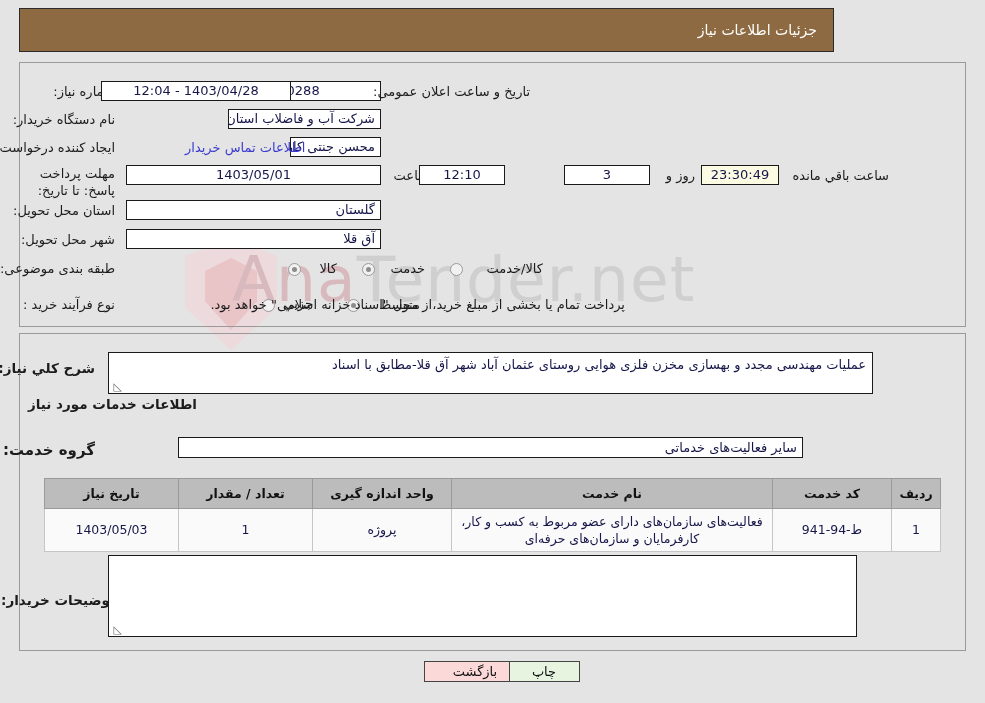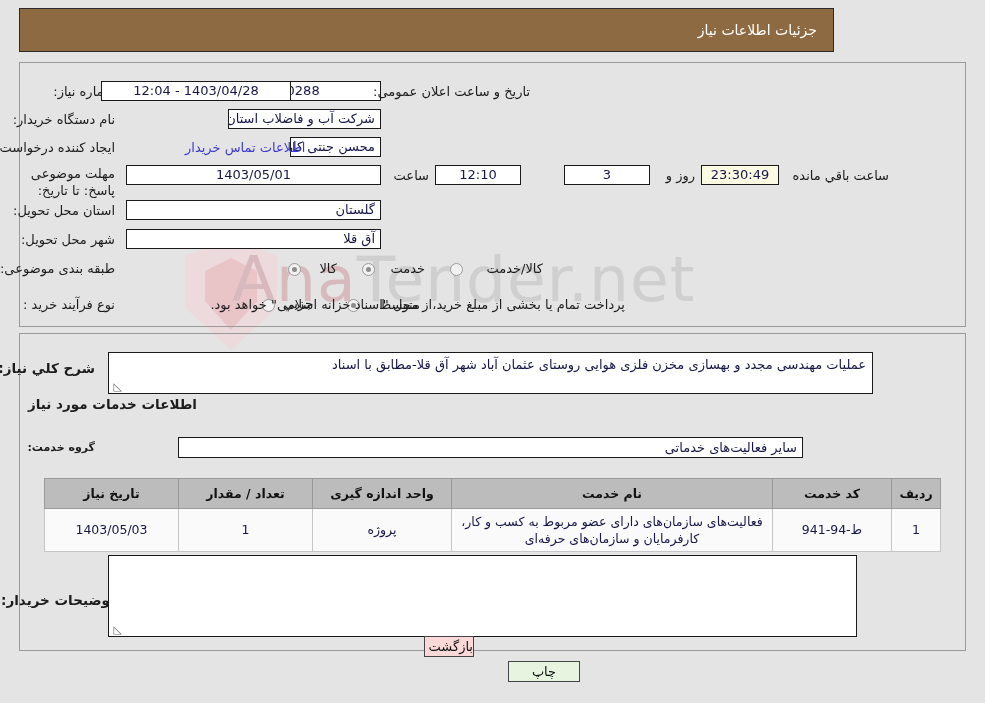--- a/index.html
+++ b/index.html
@@ -231,24 +231,24 @@
 <div class="lbl" style="right:455px; top:84px;">تاریخ و ساعت اعلان عمومی:</div>
 <div class="fld c" style="right:694px; top:81px; width:190px; left:100px;">1403/04/28 - 12:04</div>
 
 <div class="lbl" style="right:870px; top:112px;">نام دستگاه خریدار:</div>
 <div class="fld r" style="right:604px; top:109px; left:228px;">شرکت آب و فاضلاب استان گلستان</div>
 
 <div class="lbl" style="right:870px; top:140px;">ایجاد کننده درخواست:</div>
 <div class="fld r" style="right:604px; top:137px; left:290px;">محسن جنتی کارشناس قرار دادها شرکت آب و فاضلاب استان گلستان</div>
 <div class="lbl link" style="left:185px; top:140px; cursor:pointer;">اطلاعات تماس خریدار</div>
 
-<div class="lbl" style="right:870px; top:165px; white-space:normal; width:90px; text-align:right; line-height:17px;">مهلت موضوعی پاسخ: تا تاریخ:</div>
+<div class="lbl" style="right:870px; top:165px; white-space:normal; width:90px; text-align:right; line-height:17px;">مهلت پرداخت پاسخ: تا تاریخ:</div>
 <div class="fld c" style="right:604px; top:165px; width:255px;">1403/05/01</div>
 <div class="lbl" style="right:556px; top:168px;">ساعت</div>
-<div class="fld c" style="right:464px; top:165px; width:86px;">12:10</div>
+<div class="fld c" style="right:480px; top:165px; width:86px;">12:10</div>
 <div class="fld c" style="right:335px; top:165px; width:86px;">3</div>
 <div class="lbl" style="right:290px; top:168px;">روز و</div>
 <div class="fld timer" style="right:206px; top:165px; width:78px;">23:30:49</div>
 <div class="lbl" style="right:96px; top:168px;">ساعت باقي مانده</div>
 
 <div class="lbl" style="right:870px; top:203px;">استان محل تحویل:</div>
 <div class="fld r" style="right:604px; top:200px; width:255px;">گلستان</div>
 
 <div class="lbl" style="right:870px; top:232px;">شهر محل تحویل:</div>
 <div class="fld r" style="right:604px; top:229px; width:255px;">آق قلا</div>
@@ -271,21 +271,21 @@
 <div class="panel" id="panel-mid"></div>
 
 <div class="lbl b" style="right:890px; top:360px; font-size:13.5px;">شرح کلي نیاز:</div>
 <div class="ta" style="right:112px; top:352px; left:108px; height:42px;">
   <span>عملیات مهندسی مجدد و بهسازی مخزن فلزی هوایی روستای عثمان آباد شهر آق قلا-مطابق با اسناد</span>
   <span class="grip">◺</span>
 </div>
 
 <div class="lbl b" style="right:788px; top:396px; font-size:13.5px;">اطلاعات خدمات مورد نیاز</div>
 
-<div class="lbl b" style="right:890px; top:441px; font-size:11px;">گروه خدمت:</div>
+<div class="lbl b" style="right:890px; top:441px; font-size:15px;">گروه خدمت:</div>
 <div class="fld r" style="right:182px; top:437px; left:178px; height:21px; line-height:19px;">سایر فعالیت‌های خدماتی</div>
 
 <table class="tbl">
   <thead>
     <tr>
       <th style="width:40px;">ردیف</th>
       <th style="width:110px;">کد خدمت</th>
       <th>نام خدمت</th>
       <th style="width:130px;">واحد اندازه گیری</th>
       <th style="width:125px;">تعداد / مقدار</th>
@@ -303,13 +303,13 @@
     </tr>
   </tbody>
 </table>
 
 <div class="lbl b" style="right:870px; top:592px; font-size:13.5px;">توضیحات خریدار:</div>
 <div class="ta" style="right:128px; top:555px; left:108px; height:82px;">
   <span class="grip">◺</span>
 </div>
 
 <div class="btn btn-print" style="left:508px; top:661px; width:72px;">چاپ</div>
-<div class="btn btn-back" style="left:424px; top:636px; width:50px;padding-left:16px;">بازگشت</div>
+<div class="btn btn-back" style="left:424px; top:661px; width:86px;padding-left:16px;">بازگشت</div>
 
 </body></html>

